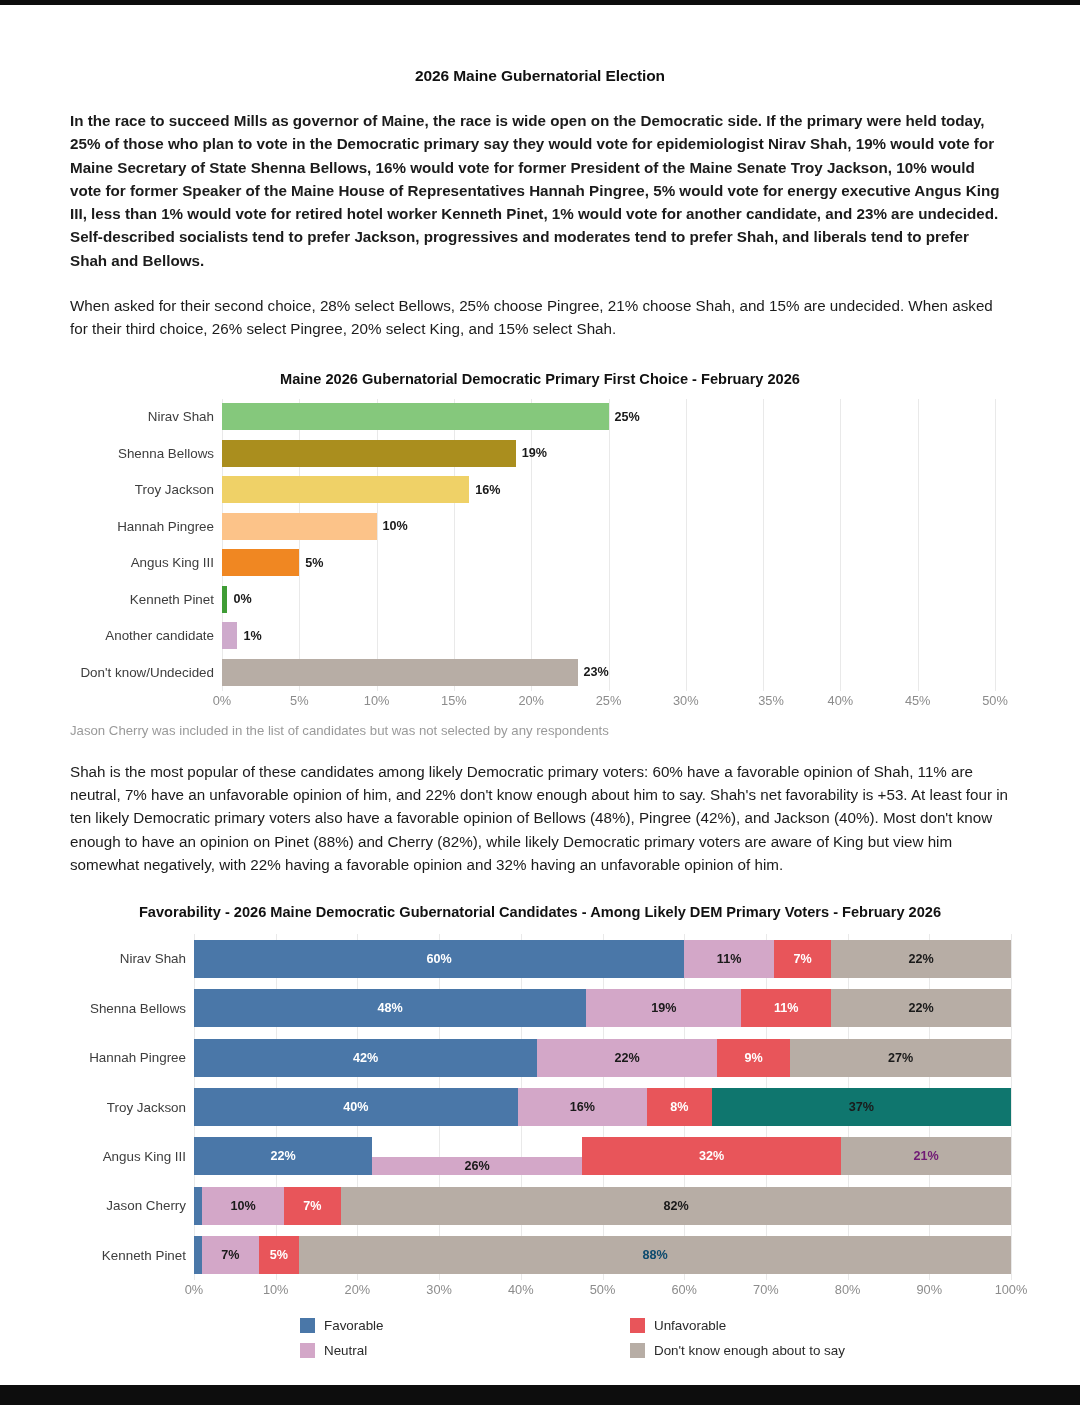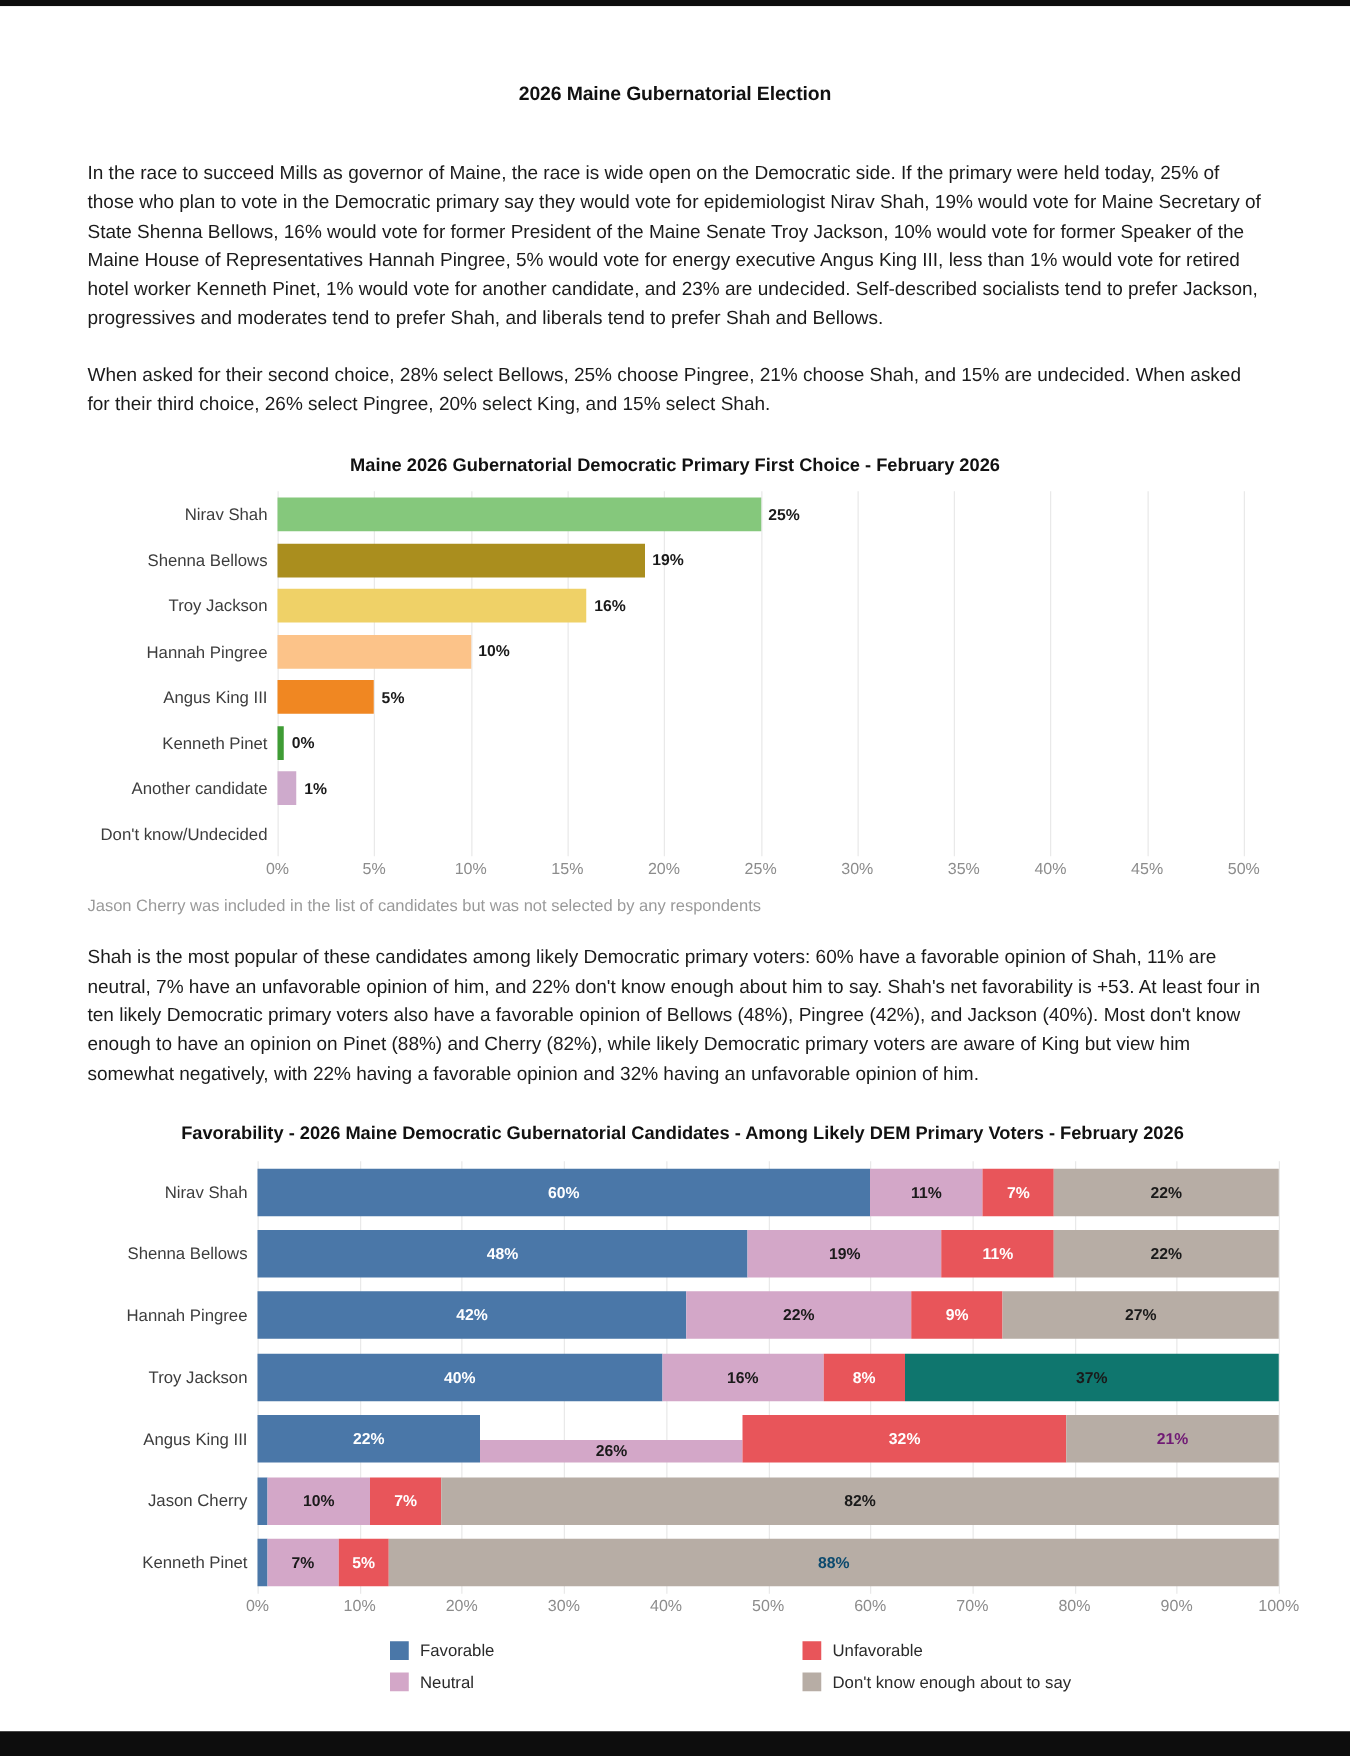--- a/index.html
+++ b/index.html
@@ -43,21 +43,21 @@
     letter-spacing: -0.1px;
   }
 
   .para {
     margin: 0 70px;
     font-size: 15.2px;
     line-height: 23.3px;
     color: #1b1b1b;
     text-align: left;
   }
-  .para.p1 { margin-top: 42px; }
+  .para.p1 { margin-top: 24px; font-weight: bold; }
   .para.p2 { margin-top: 22px; }
   .para.p3 { margin-top: 22px; }
 
   
   .chart1-wrap { margin-top: 30px; position: relative; }
   .chart-title {
     text-align: center;
     font-size: 14.6px;
     font-weight: bold;
     color: #111;
@@ -132,21 +132,21 @@
     transform: translateX(-50%);
     white-space: nowrap;
   }
   .footnote {
     margin: 8px 70px 0 70px;
     font-size: 13.2px;
     color: #9a9a9a;
   }
 
   
-  .chart2-wrap { margin-top: 28px; padding-left: 12px; }
+  .chart2-wrap { margin-top: 28px; }
   .c2-plot {
     position: relative;
     margin-top: 14px;
     height: 346px;
   }
   .c2-grid-layer {
     position: absolute;
     left: 194px;
     top: 0;
     width: 817px;
@@ -294,20 +294,24 @@
           </div>
           <div class="c1-row">
             <div class="c1-label">Another candidate</div>
             <div class="c1-barzone">
               <div class="c1-bar" style="width: 15.46px; background: rgb(206, 170, 204);"></div>
               <div class="c1-val">1%</div>
             </div>
           </div>
           <div class="c1-row">
             <div class="c1-label">Don't know/Undecided</div>
+            <div class="c1-barzone">
+              <div class="c1-bar" style="width: 355.58px; background: rgb(183, 173, 165);"></div>
+              <div class="c1-val">23%</div>
+            </div>
           </div>
         </div>
     </div>
 
     <div class="c1-axis" id="c1-axis">
         <div class="c1-tick" style="left: 0px;">0%</div>
         <div class="c1-tick" style="left: 77.3px;">5%</div>
         <div class="c1-tick" style="left: 154.6px;">10%</div>
         <div class="c1-tick" style="left: 231.9px;">15%</div>
         <div class="c1-tick" style="left: 309.2px;">20%</div>

